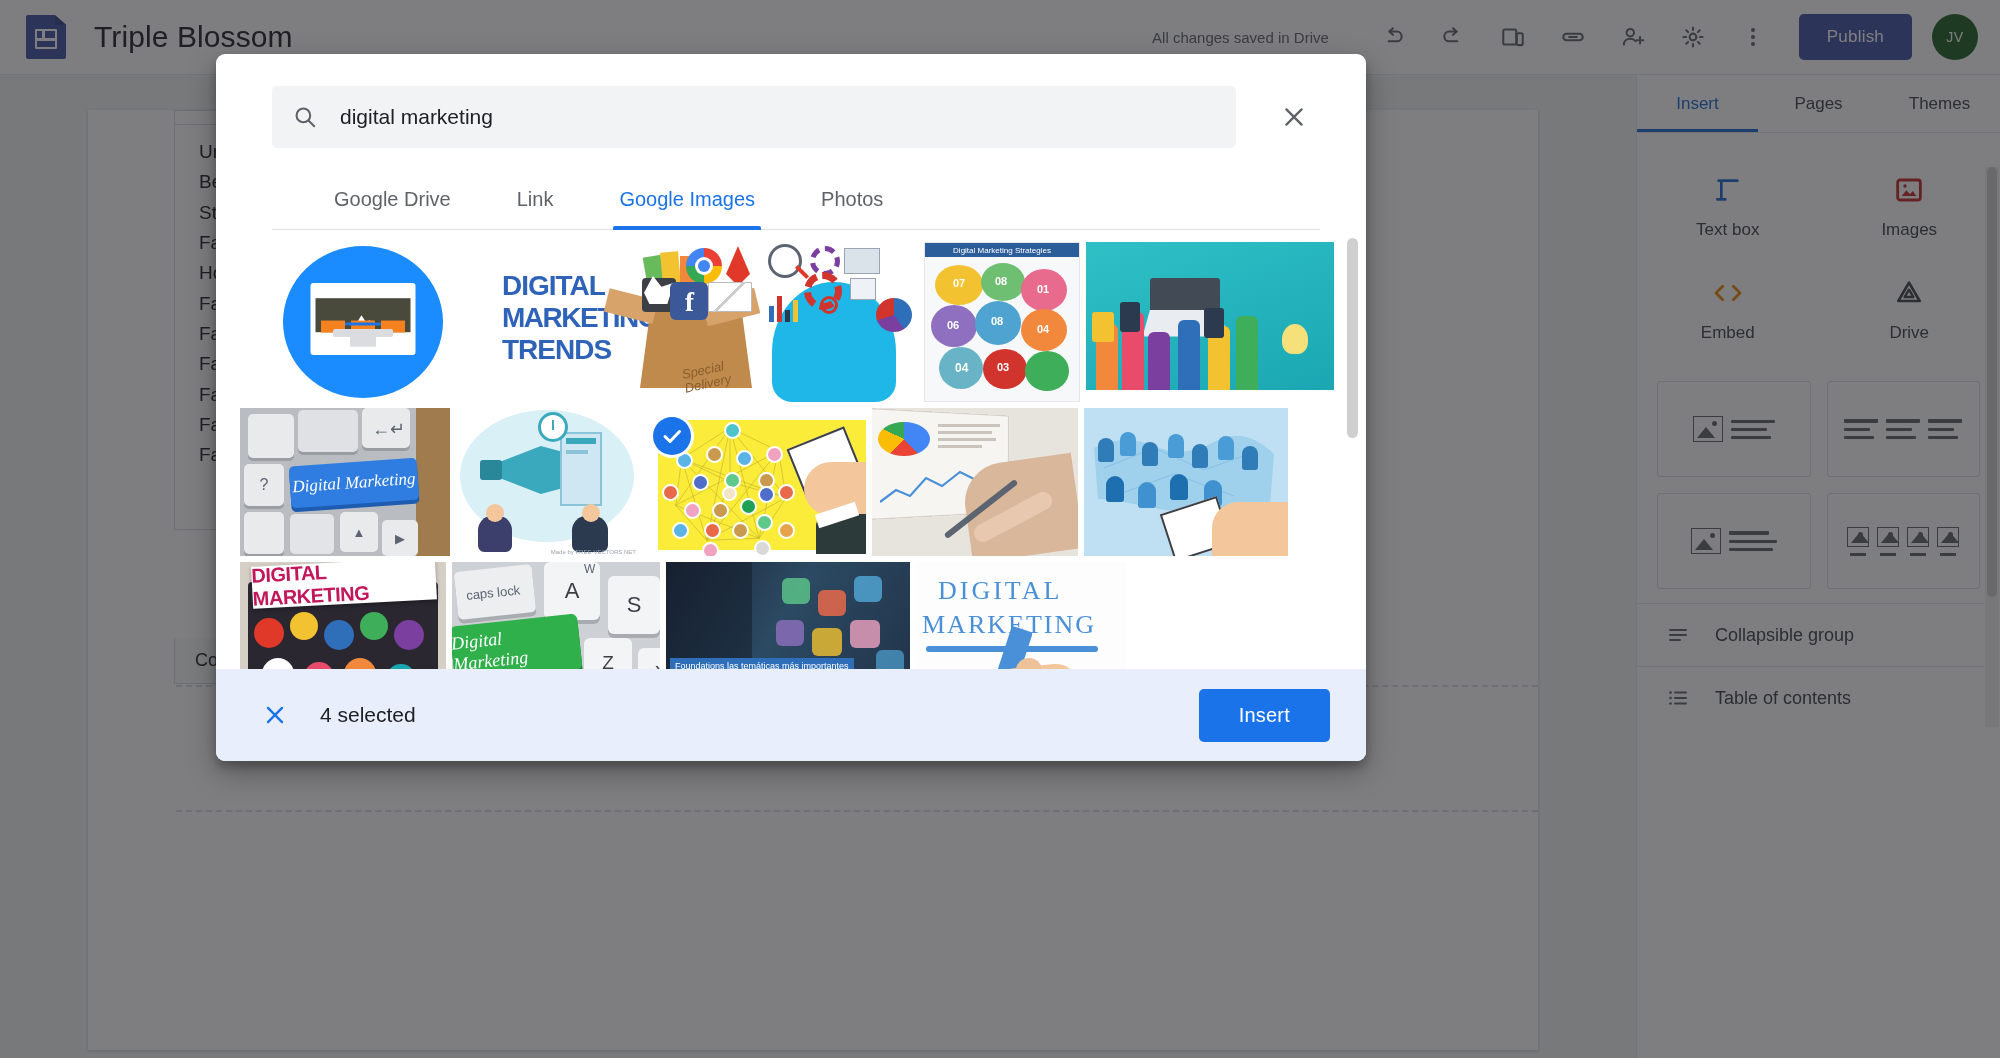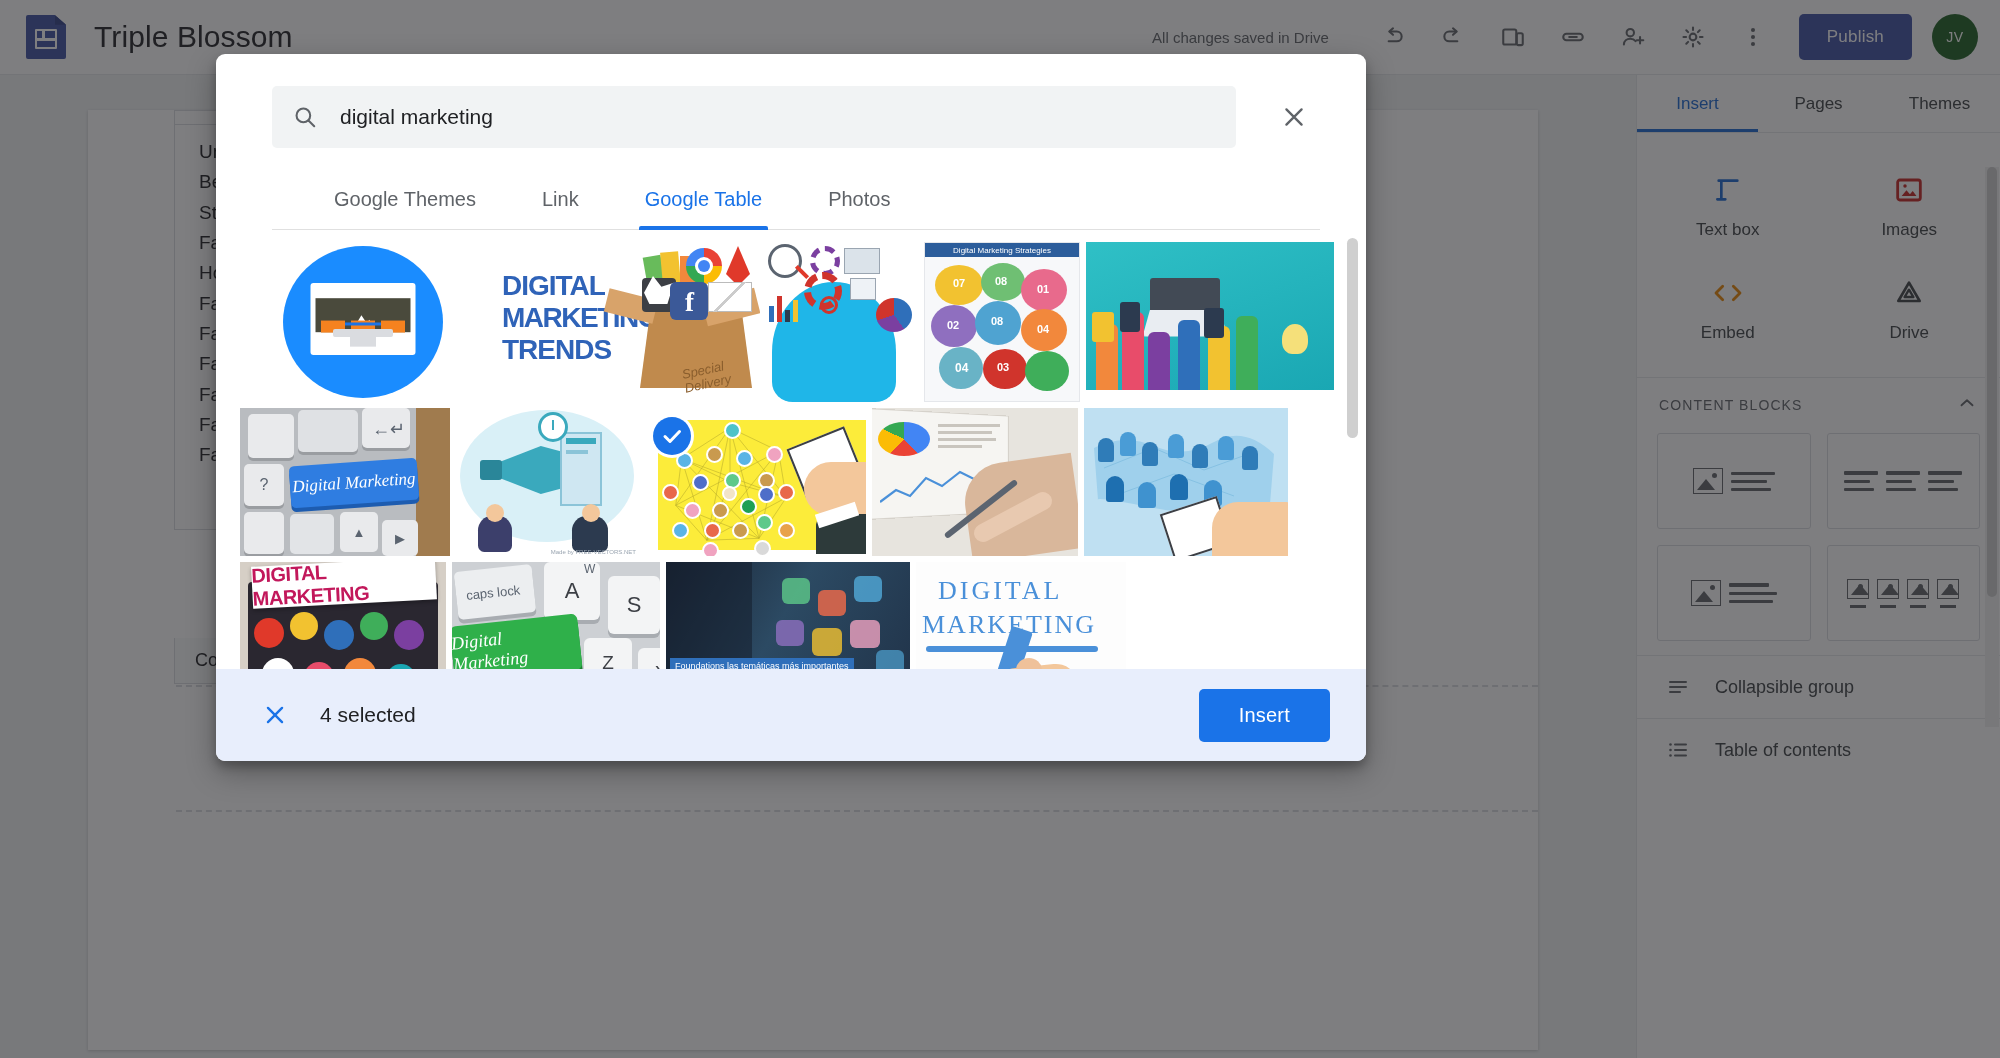--- a/index.html
+++ b/index.html
@@ -400,28 +400,20 @@
           <div class="ic">
             <svg viewBox="0 0 24 24" width="32" height="32">
                 <path d="M12 4.2 20 18H4z" fill="none" stroke="#3c4043" stroke-width="2" stroke-linejoin="round"></path>
                 <path d="M12 9.5 15.3 15H8.7z" fill="none" stroke="#3c4043" stroke-width="1.8" stroke-linejoin="round"></path>
               </svg>
           </div>
           <span>Drive</span>
         </div>
       </div>
 
-      <div class="rp-sec-head">
-        <span>CONTENT BLOCKS</span>
-        <span>
-          <svg viewBox="0 0 24 24" width="22" height="22">
-              <path d="M6 14.5 12 9l6 5.5" fill="none" stroke="#5f6368" stroke-width="2" stroke-linecap="round" stroke-linejoin="round"></path>
-            </svg>
-        </span>
-      </div>
 
       <div class="blocks-grid">
         <div class="block-card">
           <div class="ph-img"></div>
             <div class="ph-lines">
               <i style="width:44px"></i>
               <i style="width:36px"></i>
               <i style="width:40px"></i>
             </div>
         </div>
@@ -512,23 +504,23 @@
           <input class="search-input" type="text" value="digital marketing" style="">
         </div>
         <div class="close-x">
           <svg viewBox="0 0 24 24" width="28" height="28">
               <path d="M5.5 5.5 18.5 18.5M18.5 5.5 5.5 18.5" stroke="#5f6368" stroke-width="2" stroke-linecap="round"></path>
             </svg>
         </div>
       </div>
 
       <div class="modal-tabs">
-        <div class="mtab">Google Themes</div>
+        <div class="mtab">Google Drive</div>
         <div class="mtab">Link</div>
-        <div class="mtab active">Google Table</div>
+        <div class="mtab active">Google Images</div>
         <div class="mtab">Photos</div>
       </div>
     </div>
 
     <div class="grid-scroll">
       <div class="img-grid">
 
         <div class="cell" style="width:246px;height:160px">
           <div class="art" style="background:#fff">
             <div style="position:absolute;left:50%;top:50%;transform:translate(-50%,-50%);width:160px;height:152px;border-radius:50%;background:#1a8cff"></div>
@@ -601,21 +593,21 @@
             <div style="position:absolute;left:96px;top:26px;width:46px;height:42px;border-radius:50%;background:#e86a8c"></div>
             <div style="position:absolute;left:6px;top:62px;width:46px;height:42px;border-radius:50%;background:#8f6fbf"></div>
             <div style="position:absolute;left:50px;top:58px;width:46px;height:44px;border-radius:50%;background:#4fa3d1"></div>
             <div style="position:absolute;left:96px;top:66px;width:46px;height:42px;border-radius:50%;background:#f2883c"></div>
             <div style="position:absolute;left:14px;top:104px;width:44px;height:42px;border-radius:50%;background:#69b3c6"></div>
             <div style="position:absolute;left:58px;top:106px;width:44px;height:40px;border-radius:50%;background:#d0342c"></div>
             <div style="position:absolute;left:100px;top:108px;width:44px;height:40px;border-radius:50%;background:#3fae5a"></div>
             <div style="position:absolute;left:28px;top:34px;color:#fff;font-size:11px;font-weight:700">07</div>
             <div style="position:absolute;left:70px;top:32px;color:#fff;font-size:11px;font-weight:700">08</div>
             <div style="position:absolute;left:112px;top:40px;color:#fff;font-size:11px;font-weight:700">01</div>
-            <div style="position:absolute;left:22px;top:76px;color:#fff;font-size:11px;font-weight:700">02</div>
+            <div style="position:absolute;left:22px;top:76px;color:#fff;font-size:11px;font-weight:700">06</div>
             <div style="position:absolute;left:66px;top:72px;color:#fff;font-size:11px;font-weight:700">08</div>
             <div style="position:absolute;left:112px;top:80px;color:#fff;font-size:11px;font-weight:700">04</div>
             <div style="position:absolute;left:30px;top:118px;color:#fff;font-size:12px;font-weight:700">04</div>
             <div style="position:absolute;left:72px;top:118px;color:#fff;font-size:11px;font-weight:700">03</div>
           </div>
         </div>
 
         <div class="cell" style="width:248px;height:148px">
           <div class="art" style="background:linear-gradient(160deg,#2fc0c6,#1aa7b3)">
             <div style="position:absolute;left:62px;top:52px;width:74px;height:46px;background:#e9edf2;transform:perspective(120px) rotateX(42deg);border-radius:3px"></div>

